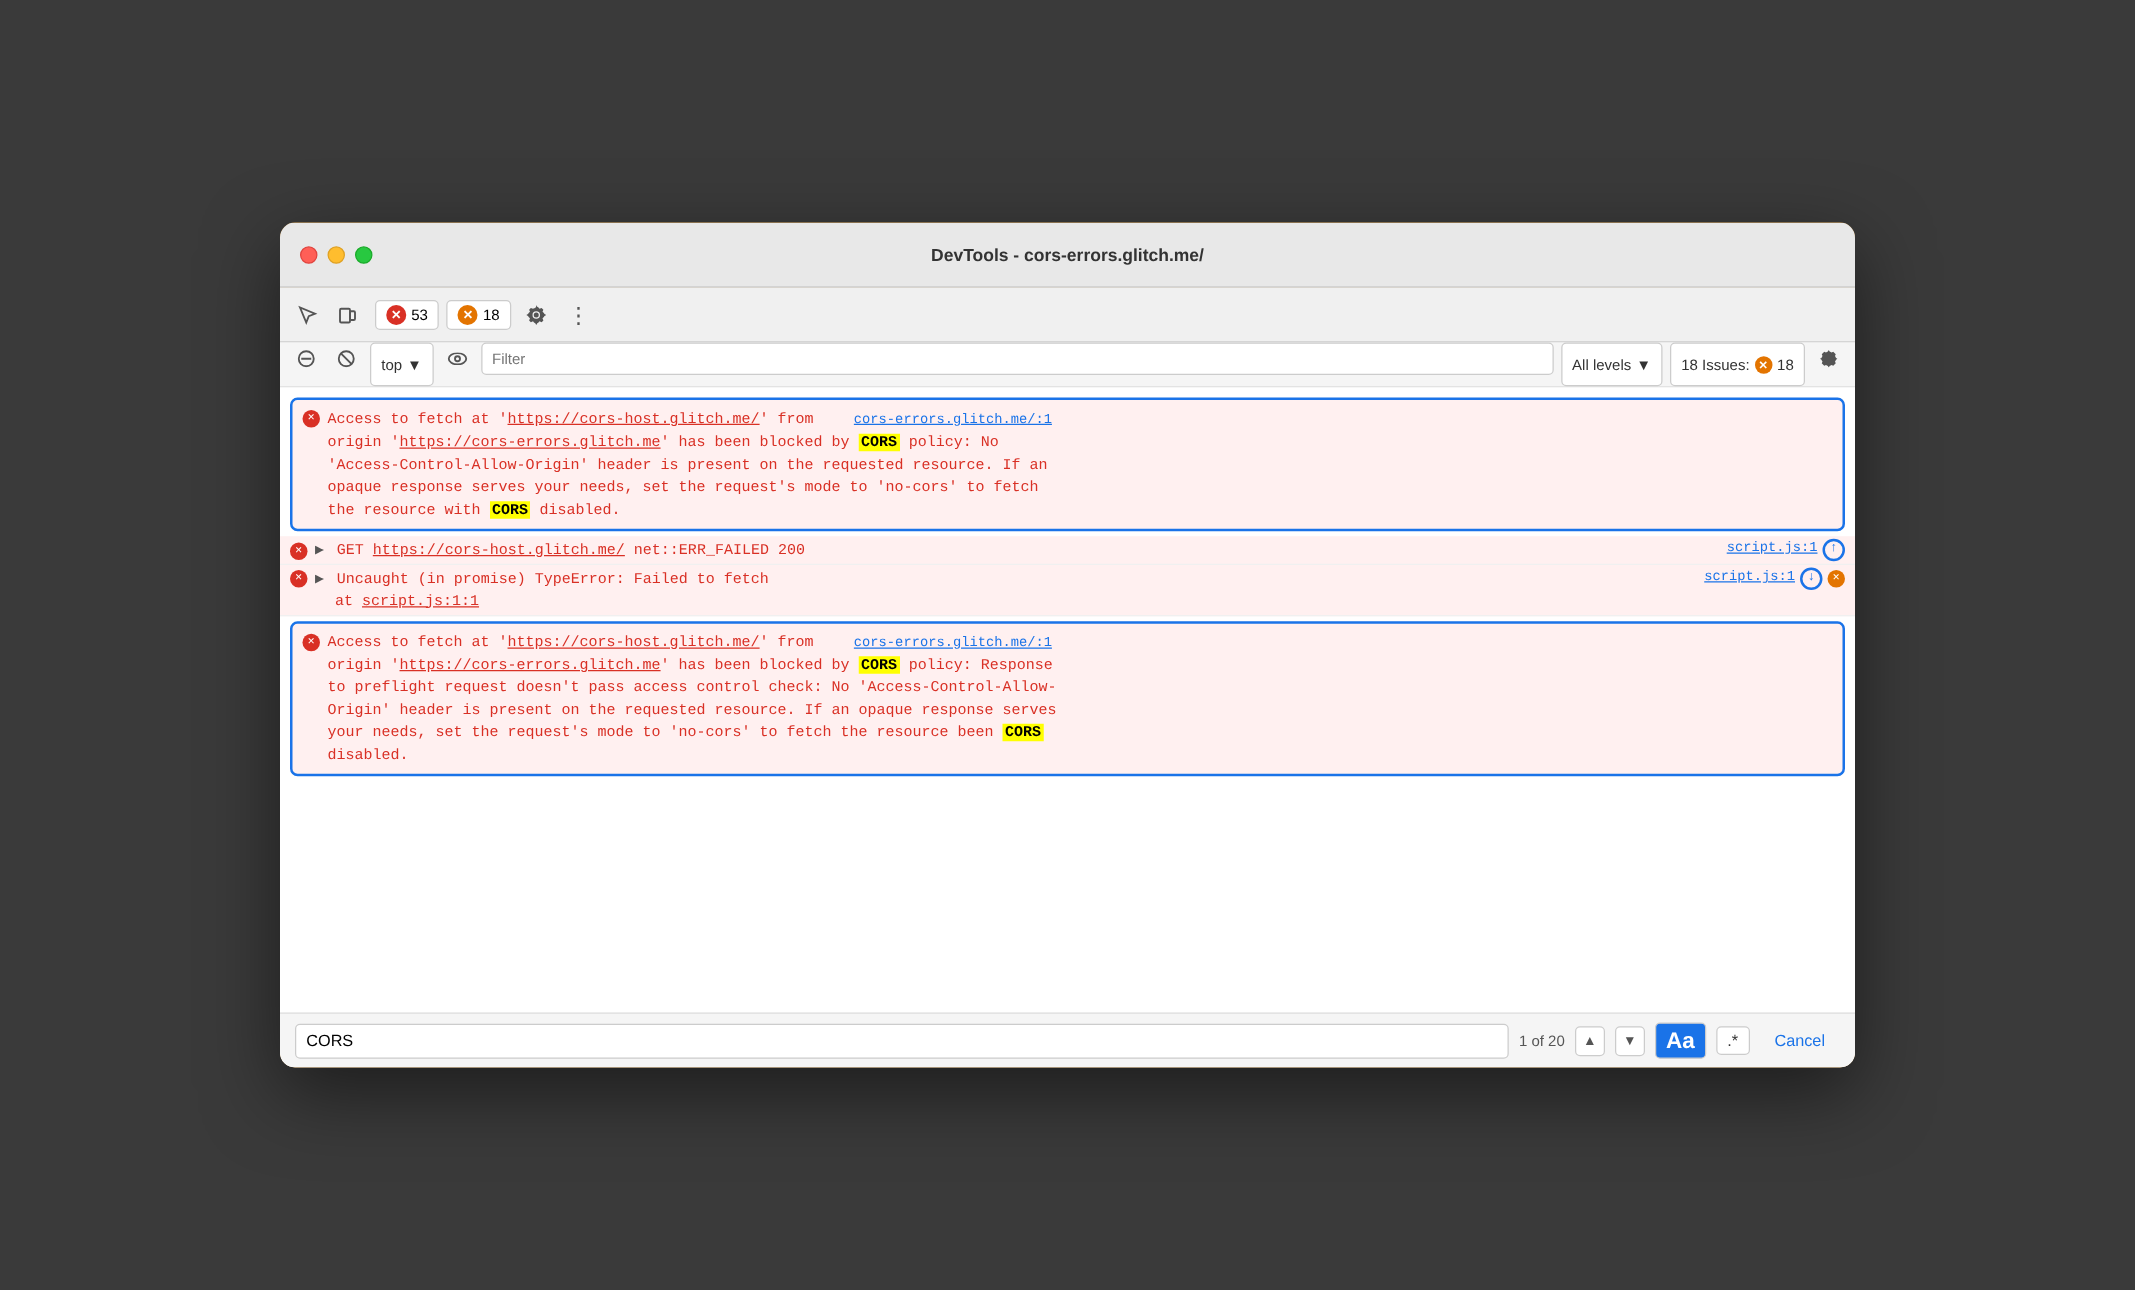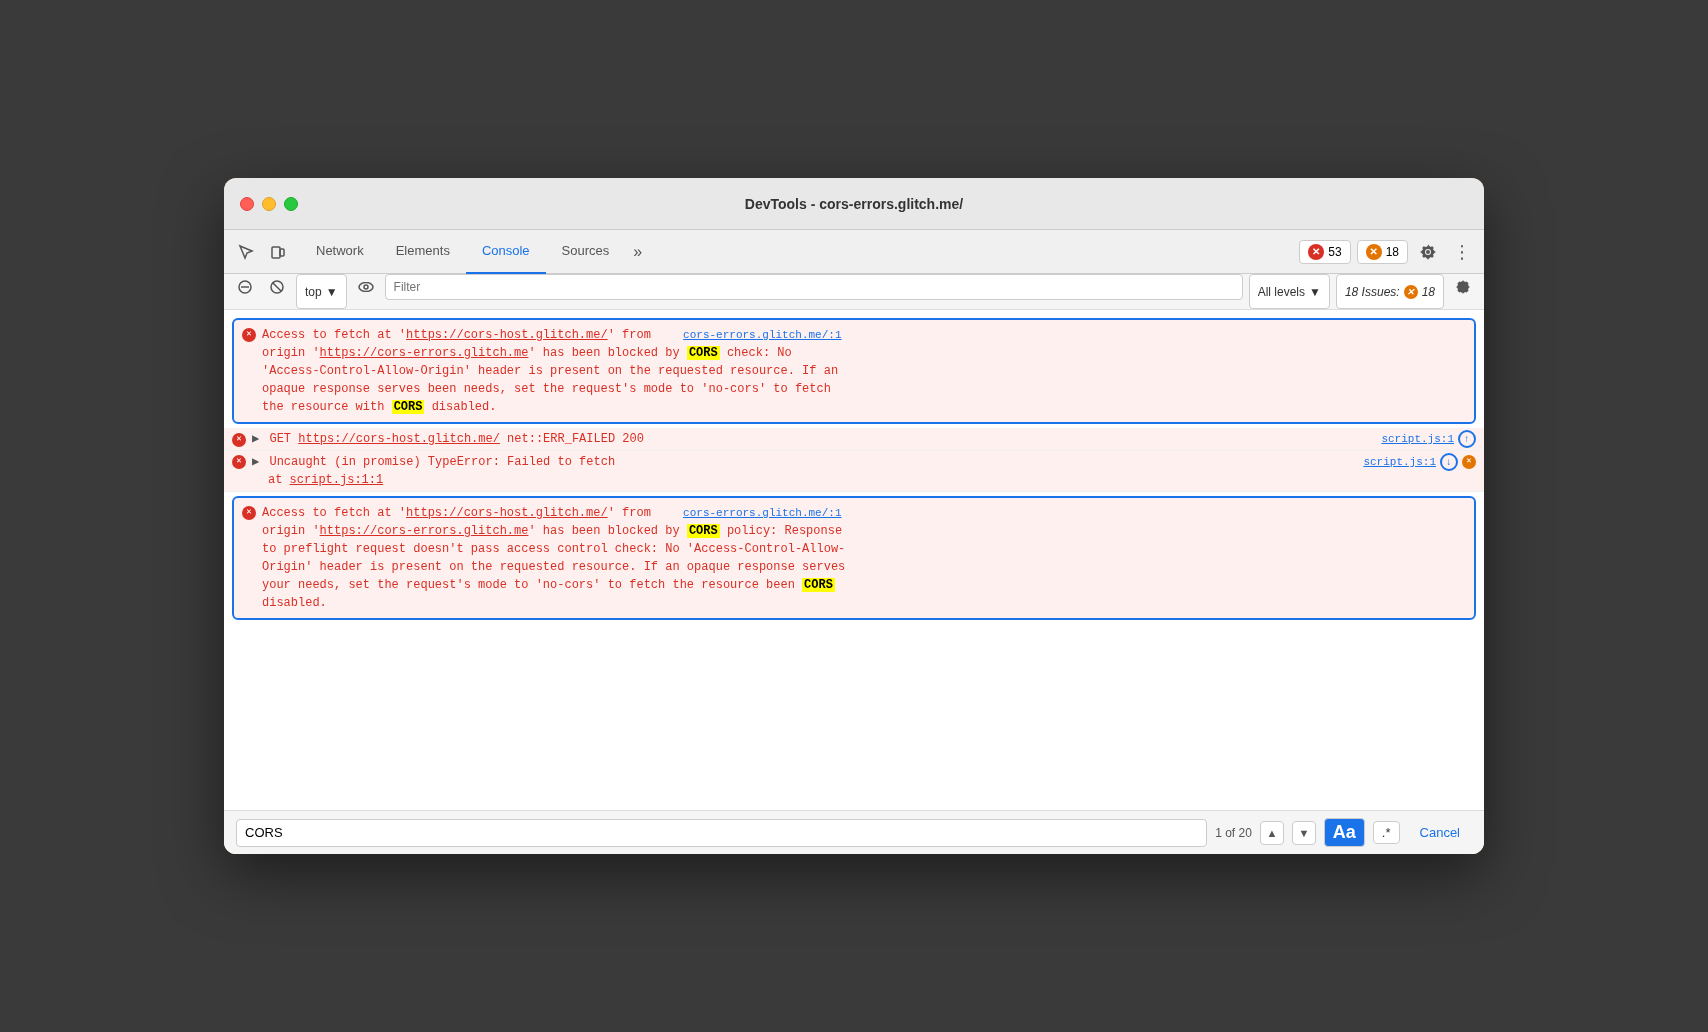--- a/index.html
+++ b/index.html
@@ -208,21 +208,20 @@
       align-items: center;
       gap: 4px;
       background: #fff;
       border: 1px solid #ccc;
       border-radius: 4px;
       padding: 2px 8px;
       font-size: 12px;
       cursor: pointer;
       color: #333;
       white-space: nowrap;
-      font-style: italic;
     }
     
     .console-body {
       background: #fff;
       padding: 4px 0;
       min-height: 500px;
     }
     .console-entry {
       display: flex;
       align-items: flex-start;
@@ -417,37 +416,20 @@
             </svg>
         </button>
         <button class="toolbar-icon-btn" title="Device Toolbar">
           <svg width="16" height="16" viewBox="0 0 16 16" fill="none">
               <rect x="2" y="3" width="8" height="11" rx="1" stroke="#555" stroke-width="1.5" fill="none"></rect>
               <rect x="10" y="5" width="4" height="7" rx="1" stroke="#555" stroke-width="1.5" fill="none"></rect>
             </svg>
         </button>
       </div>
 
-      <div class="tabs">
-        <div class="tab">
-          <span>Network</span>
-        </div>
-        <div class="tab">
-          <span>Elements</span>
-        </div>
-        <div class="tab active">
-          <span>Console</span>
-        </div>
-        <div class="tab">
-          <span>Sources</span>
-        </div>
-        <div class="tab-more">
-          <span>»</span>
-        </div>
-      </div>
 
       <div class="toolbar-right">
         <button class="badge-btn">
           <div class="badge-icon-red">✕</div>
           <span>53</span>
         </button>
         <button class="badge-btn">
           <div class="badge-icon-orange">✕</div>
           <span>18</span>
         </button>
@@ -502,24 +484,24 @@
 
     <div class="console-body">
 
       <div class="console-entry highlighted">
         <div class="error-icon">✕</div>
         <div class="entry-content">
           <div>
             <span>Access to fetch at '</span><span class="underline-link">https://cors-host.glitch.me/</span><span>' from    </span><span class="entry-source">cors-errors.glitch.me/:1</span>
           </div>
           <div>
-            <span>origin '</span><span class="underline-link">https://cors-errors.glitch.me</span><span>' has been blocked by </span><span class="highlight-cors">CORS</span><span> check: No</span>
+            <span>origin '</span><span class="underline-link">https://cors-errors.glitch.me</span><span>' has been blocked by </span><span class="highlight-cors">CORS</span><span> policy: No</span>
           </div>
           <div>'Access-Control-Allow-Origin' header is present on the requested resource. If an</div>
-          <div>opaque response serves been needs, set the request's mode to 'no-cors' to fetch</div>
+          <div>opaque response serves your needs, set the request's mode to 'no-cors' to fetch</div>
           <div>
             <span>the resource with </span><span class="highlight-cors">CORS</span><span> disabled.</span>
           </div>
         </div>
       </div>
 
       <div class="console-entry error" style="display:flex; justify-content:space-between; align-items:center;">
         <div style="display:flex; align-items:center;">
           <div class="error-icon">✕</div>
           <div class="entry-content">

